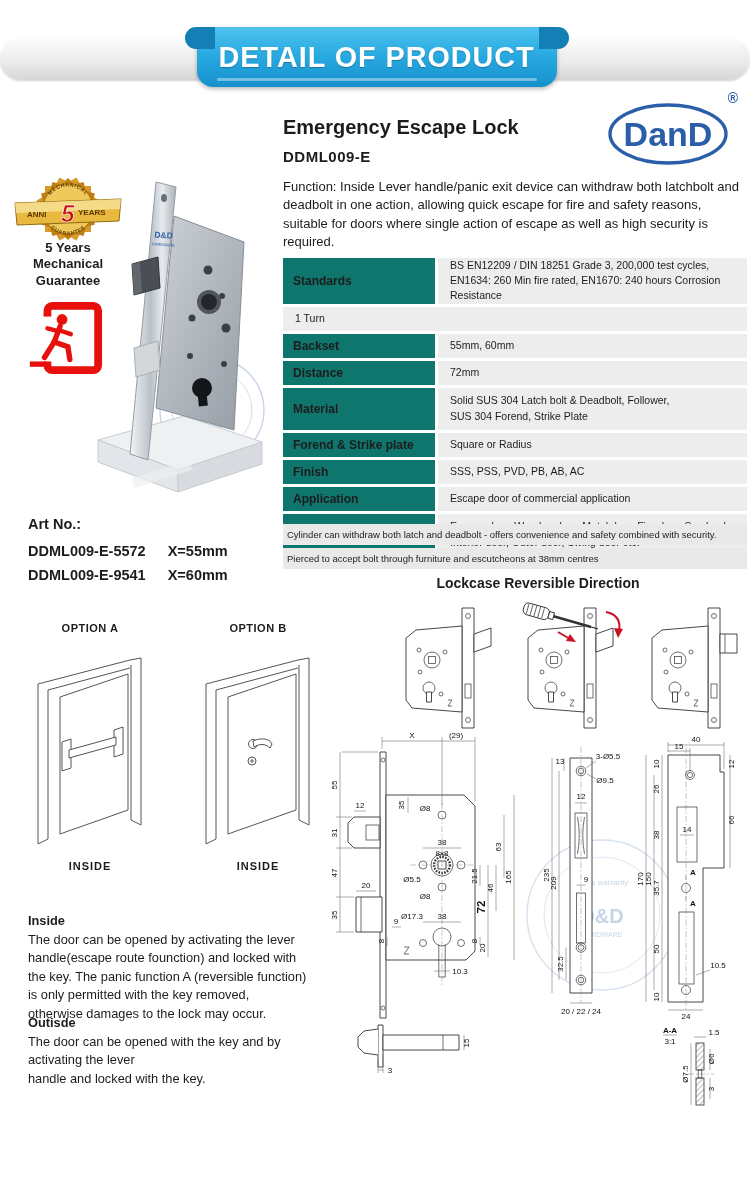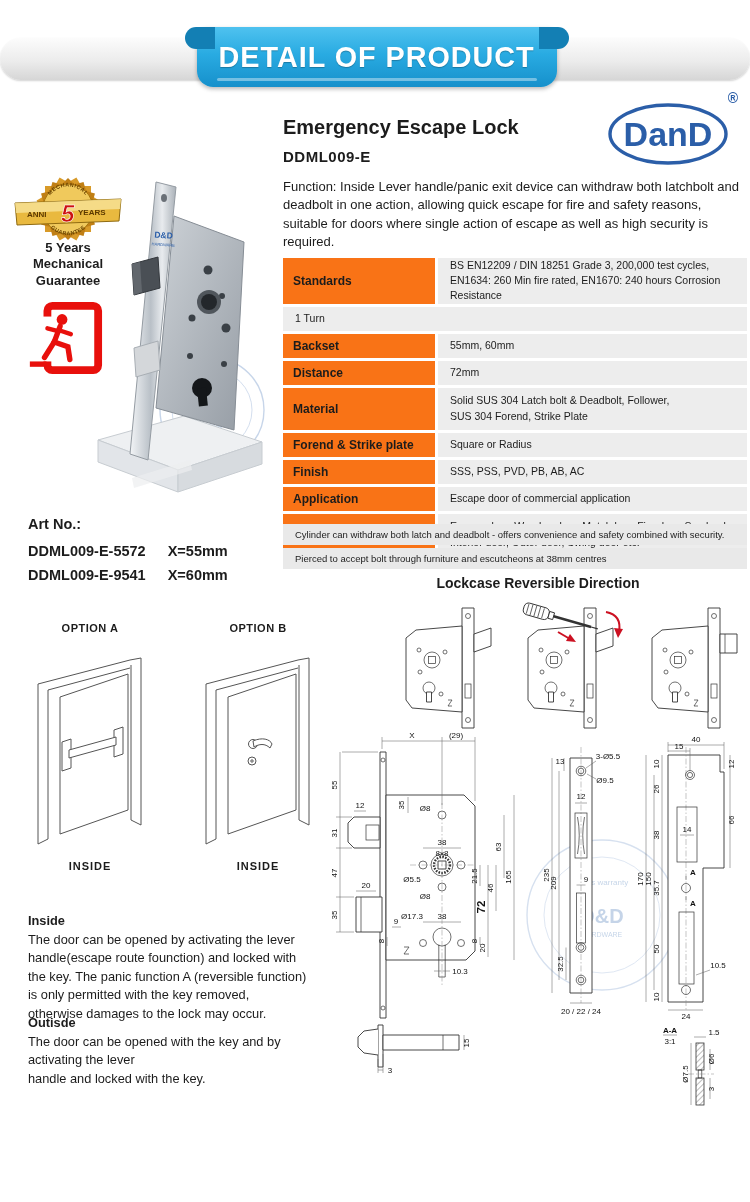--- a/index.html
+++ b/index.html
@@ -25,25 +25,25 @@
   .logo .reg{position:absolute;right:8px;top:0;color:#2b5ea8;font-size:14px;font-weight:bold;}
   
   .title{position:absolute;left:283px;top:116px;font-size:20px;font-weight:bold;}
   .model{position:absolute;left:283px;top:148px;font-size:15px;font-weight:bold;letter-spacing:.5px;}
   .func{position:absolute;left:283px;top:178px;width:464px;font-size:13px;line-height:1.42;}
   .func b{font-weight:normal;}
   
   .spec{position:absolute;left:283px;top:258px;width:464px;display:flex;flex-direction:column;gap:3px;}
   .srow{display:flex;gap:3px;}
   .scell{display:flex;align-items:center;}
-  .slabel{width:142px;background:#f97316;padding-left:10px;font-size:12px;font-weight:bold;flex:none;}
+  .slabel{width:142px;background:#0f766e;padding-left:10px;font-size:12px;font-weight:bold;flex:none;}
   .svalue{flex:1;background:#ededed;padding-left:12px;font-size:10.5px;white-space:pre-line;line-height:1.45;}
   .h1{min-height:24px;} .h2{min-height:42px;}
   .notes{position:absolute;left:283px;top:524px;width:464px;display:flex;flex-direction:column;gap:3px;}
-  .note{background:#e9e9e9;font-size:9.5px;padding:5px 4px 5px 12px;}
+  .note{background:#e9e9e9;font-size:9.5px;padding:5px 4px 5px 4px;}
   
   .badge-caption{position:absolute;left:6px;top:240px;width:124px;text-align:center;
                  font-size:13px;font-weight:bold;line-height:1.25;}
   .artno{position:absolute;left:28px;top:516px;font-size:14.5px;font-weight:bold;}
   .artitems{position:absolute;left:28px;top:540px;font-size:14.5px;font-weight:bold;line-height:1.65;}
   .artitems .sz{display:inline-block;margin-left:22px;}
   
   .optA{position:absolute;left:20px;top:622px;width:140px;text-align:center;}
   .optB{position:absolute;left:188px;top:622px;width:140px;text-align:center;}
   .optlabel{font-size:11px;font-weight:bold;letter-spacing:.5px;}

